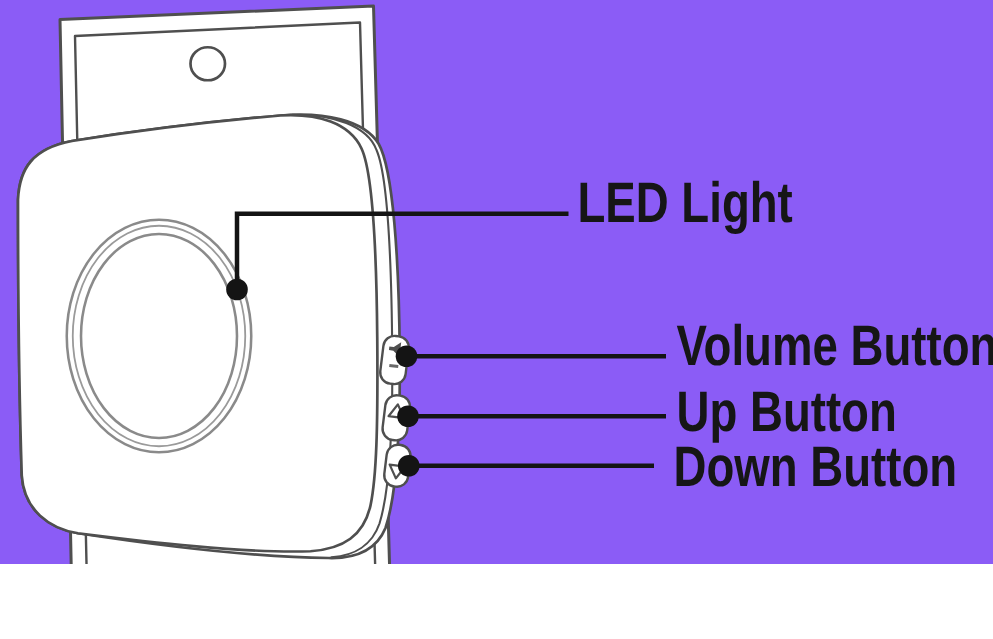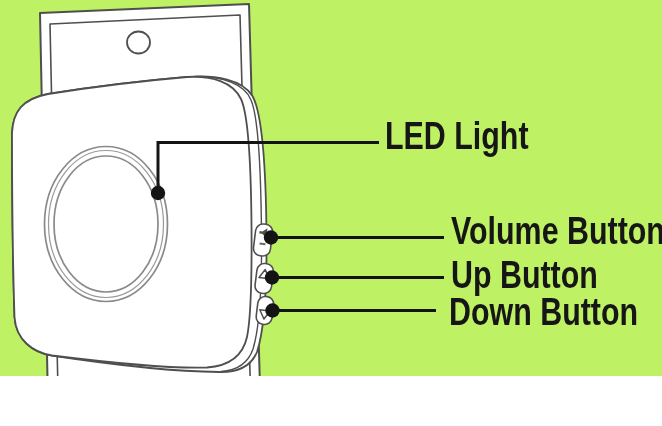--- a/index.html
+++ b/index.html
@@ -4,21 +4,21 @@
 <style>
   html, body {
     margin: 0;
     padding: 0;
     background: #ffffff;
   }
   .stage {
     position: relative;
     width: 662px;
     height: 376px;
-    background: #bef264;
+    background: #8b5cf6;
     overflow: hidden;
     font-family: "Liberation Sans", sans-serif;
   }
   .diagram-svg {
     position: absolute;
     left: 0;
     top: 0;
   }
   .callout-label {
     position: absolute;

